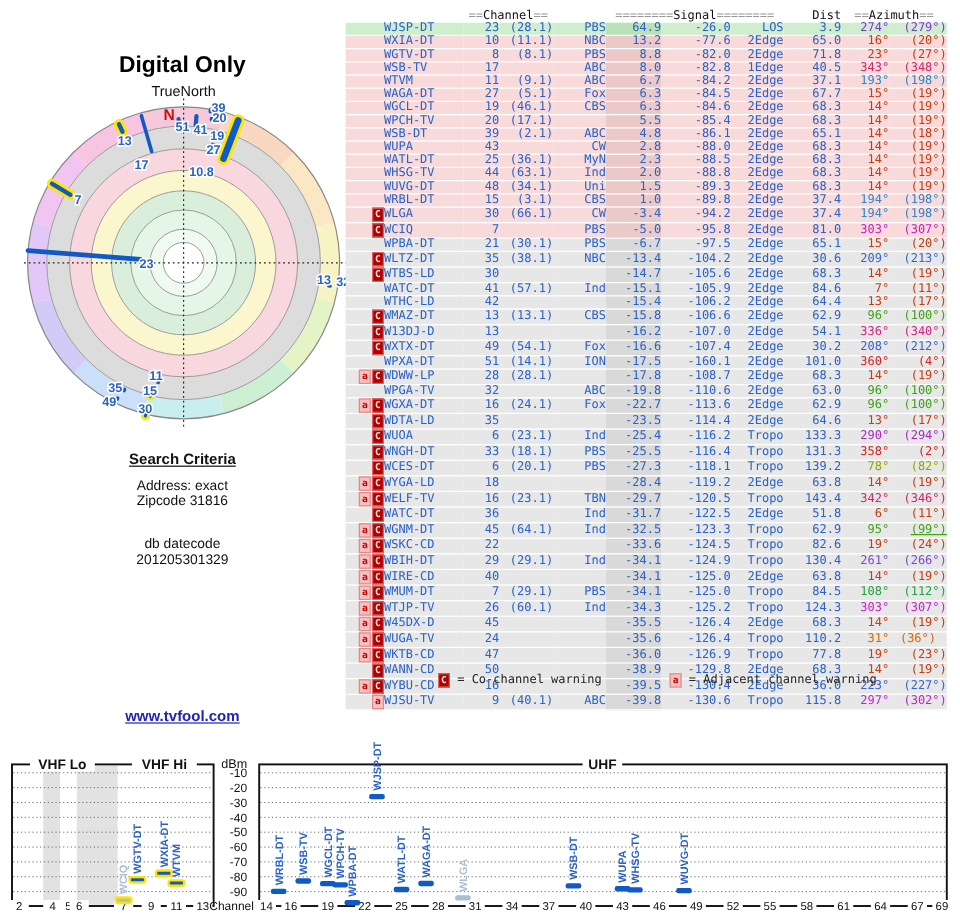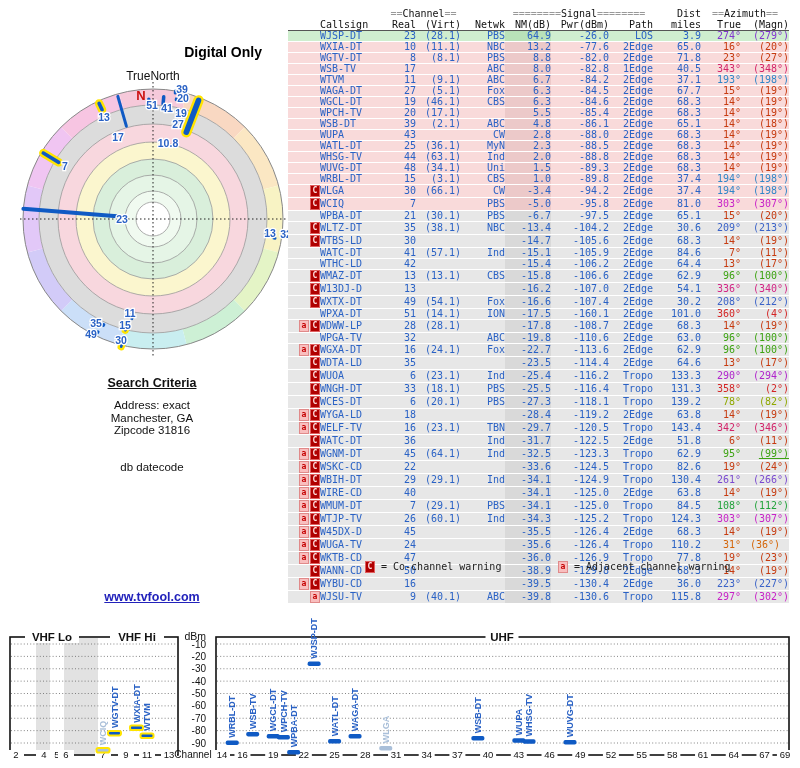--- a/index.html
+++ b/index.html
@@ -1,20 +1,20 @@
 <!DOCTYPE html>
 <html><head>
 <meta charset="utf-8">
 <style>
   html,body{margin:0;padding:0;background:#fff;}
   #page{position:relative;width:800px;height:768px;background:#fff;overflow:hidden;
         font-family:"Liberation Sans",sans-serif;}
   
-  #title{position:absolute;left:42px;top:44px;width:220px;text-align:right;
-         font-size:14px;font-weight:bold;color:#000;}
+  #title{position:absolute;left:42px;top:44px;width:220px;text-align:center;
+         font-size:19px;font-weight:bold;color:#000;}
   #radar-svg{position:absolute;left:0;top:30px;}
   #search{position:absolute;left:42px;top:376px;width:220px;text-align:center;color:#111;}
   #search .sc-title{font-size:12.5px;font-weight:bold;text-decoration:underline;margin-bottom:9px;}
   #search .sc-line{font-size:11.5px;line-height:12.5px;}
   #search .sc-gap{height:24px;}
   #tvfool-link{position:absolute;left:42px;top:590px;width:220px;text-align:center;
          font-size:12.5px;font-weight:600;color:#2222bb;text-decoration:underline;cursor:pointer;}
   
   #sig-table{position:absolute;left:288px;top:8px;border-collapse:collapse;table-layout:fixed;
          font-family:"DejaVu Sans Mono",monospace;font-size:10px;color:#2a62c5;}
@@ -106,24 +106,24 @@
       <text x="130" y="287" font-family="&quot;Liberation Sans&quot;,sans-serif" text-anchor="middle" font-size="10.5" font-weight="bold" fill="#2a62c5" style="paint-order:stroke;stroke:#ffffff;stroke-width:2.5px;">11</text>
       <text x="125" y="299" font-family="&quot;Liberation Sans&quot;,sans-serif" text-anchor="middle" font-size="10.5" font-weight="bold" fill="#2a62c5" style="paint-order:stroke;stroke:#ffffff;stroke-width:2.5px;">15</text>
       <text x="121" y="314" font-family="&quot;Liberation Sans&quot;,sans-serif" text-anchor="middle" font-size="10.5" font-weight="bold" fill="#2a62c5" style="paint-order:stroke;stroke:#ffffff;stroke-width:2.5px;">30</text>
       <text x="153" y="50" font-family="&quot;Liberation Sans&quot;,sans-serif" text-anchor="middle" font-size="12" fill="#111">TrueNorth</text>
       <text x="141" y="70" font-family="&quot;Liberation Sans&quot;,sans-serif" text-anchor="middle" font-size="13" font-weight="bold" fill="#cc1111">N</text>
     </svg>
 
   <div id="search">
     <div class="sc-title">Search Criteria</div>
     <div class="sc-line">Address: exact</div>
-    <div class="sc-line">Manchester, GA</div>
     <div class="sc-line">Zipcode 31816</div>
     <div class="sc-gap"></div>
     <div class="sc-line">db datecode</div>
+    <div class="sc-line">201205301329</div>
   </div>
 
   <div id="tvfool-link">www.tvfool.com</div>
 
   <table id="sig-table">
     <colgroup>
       <col style="width:32px">
         <col style="width:66px">
         <col style="width:30px">
         <col style="width:45px">
@@ -136,33 +136,20 @@
         <col style="width:48px">
     </colgroup>
     <thead>
       <tr class="hd">
         <td colspan="2"></td>
         <td colspan="2" class="C hgrp"><span class="eq">==</span>Channel<span class="eq">==</span></td>
         <td></td>
         <td colspan="3" class="C hgrp"><span class="eq">========</span>Signal<span class="eq">========</span></td>
         <td class="R">Dist</td>
         <td colspan="2" class="C hgrp"><span class="eq">==</span>Azimuth<span class="eq">==</span></td>
-      </tr>
-      <tr class="hd2">
-        <td></td>
-        <td class="L">Callsign</td>
-        <td class="R">Real</td>
-        <td class="R">(Virt)</td>
-        <td class="R">Netwk</td>
-        <td class="R">NM(dB)</td>
-        <td class="R">Pwr(dBm)</td>
-        <td class="R">Path</td>
-        <td class="R">miles</td>
-        <td class="R">True</td>
-        <td class="R">(Magn)</td>
       </tr>
     </thead>
     <tbody>
         <tr class="r-los">
           <td class="mk"></td>
           <td class="L">WJSP-DT</td>
           <td class="R">23</td>
           <td class="R">(28.1)</td>
           <td class="R">PBS</td>
           <td class="R nm">64.9</td>

